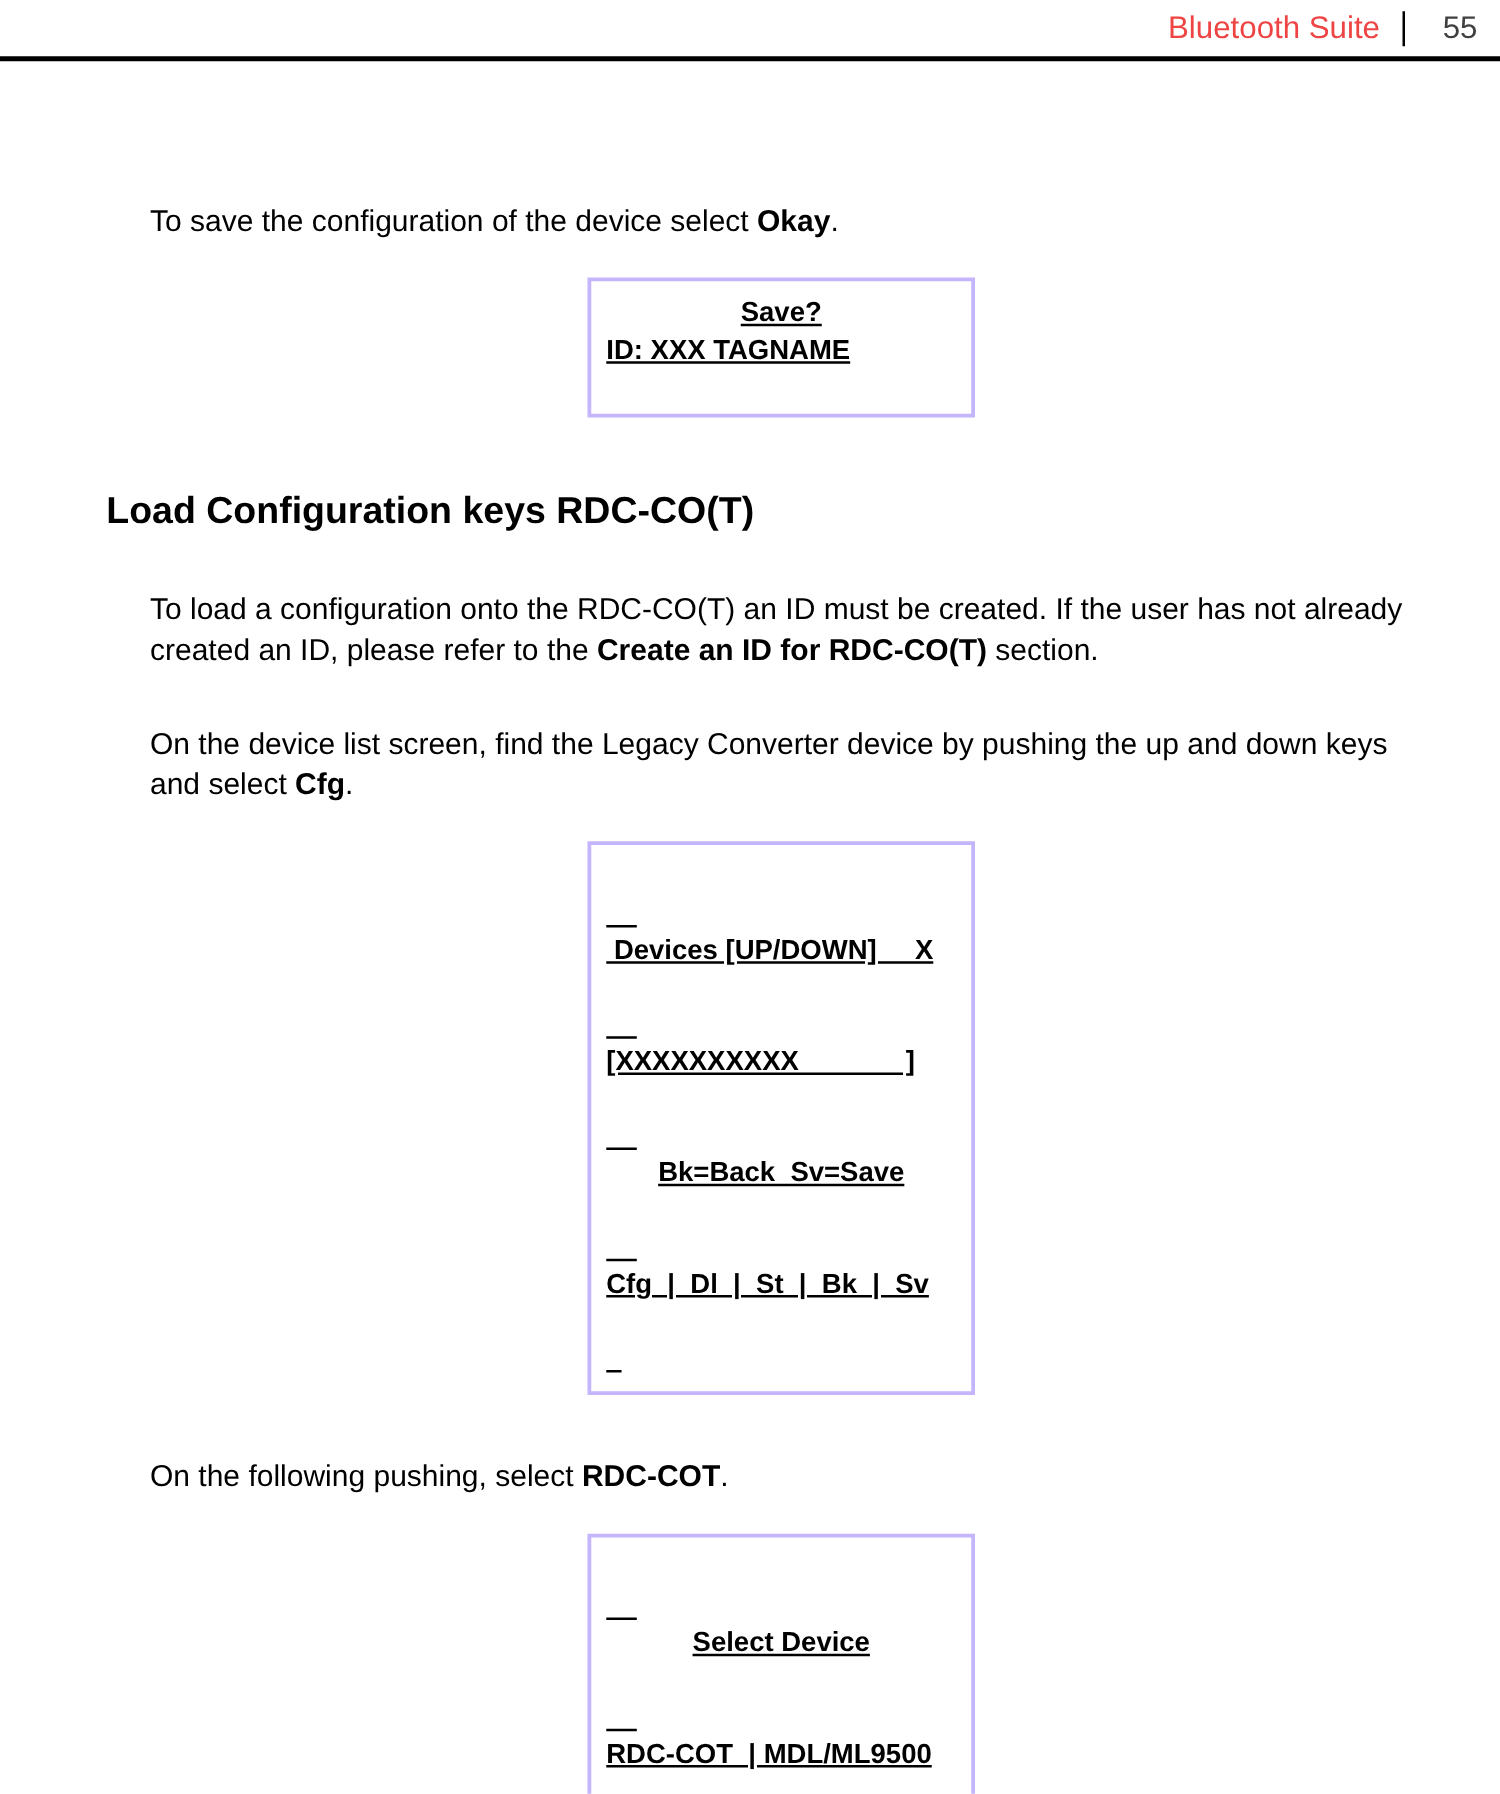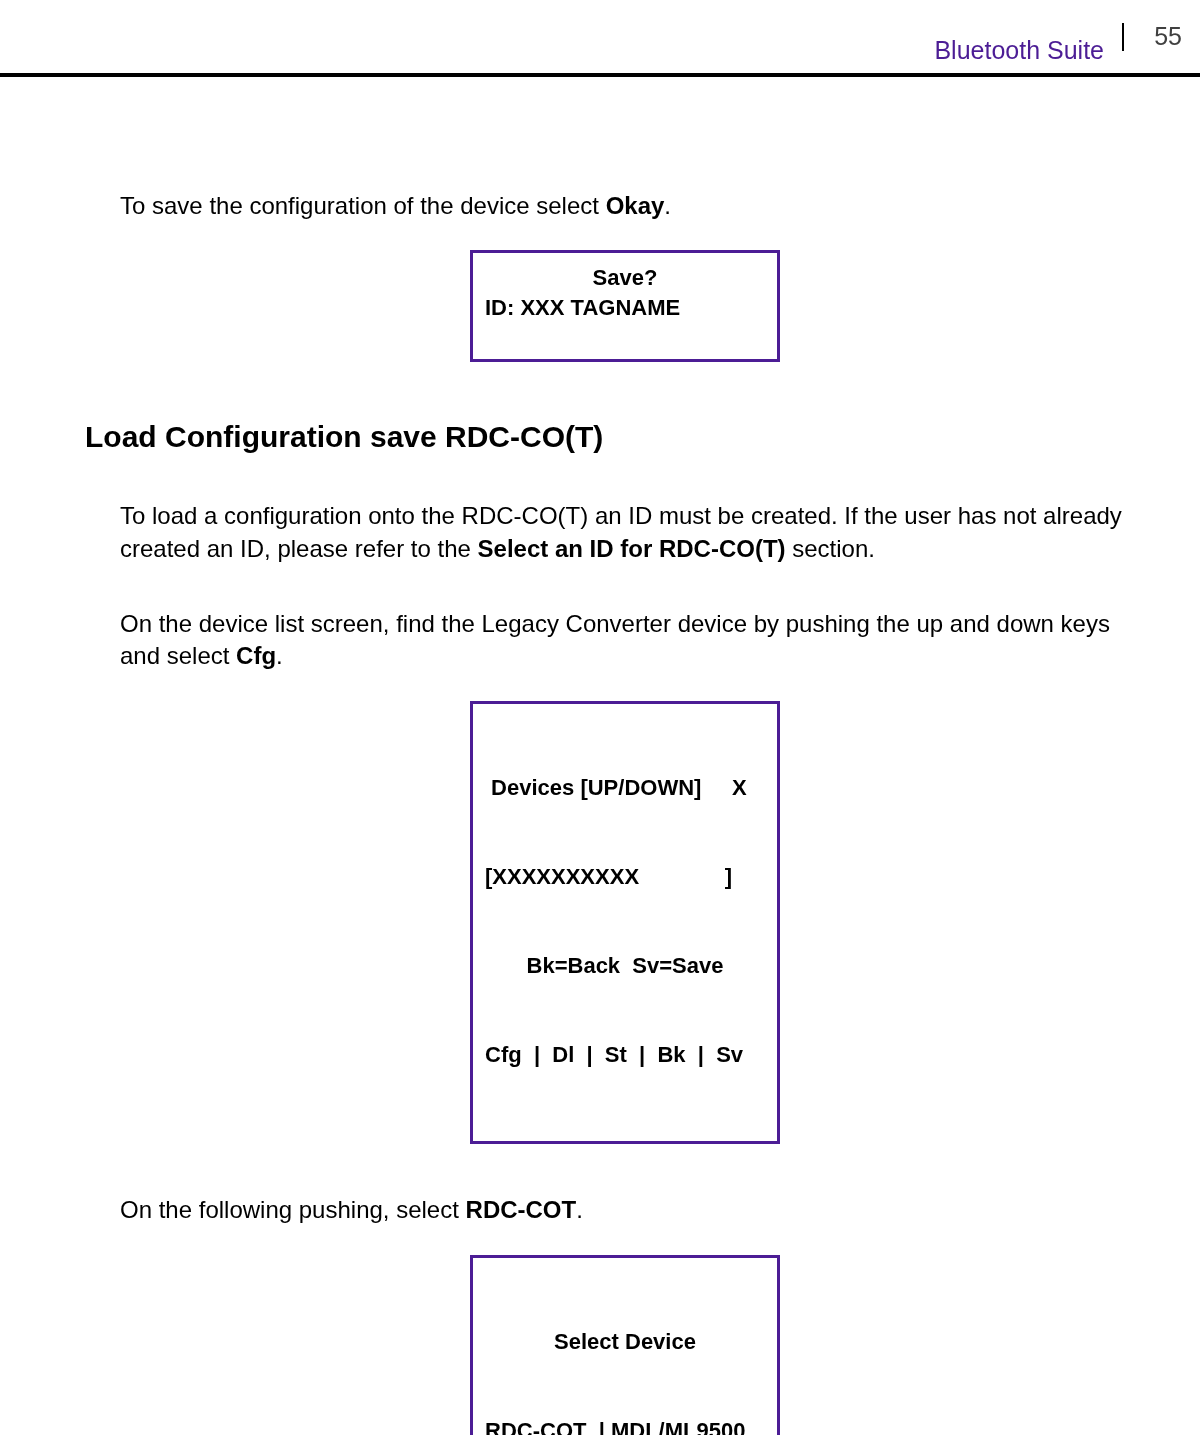--- a/index.html
+++ b/index.html
@@ -20,22 +20,21 @@
     width: 100%;
     border-bottom: 4px solid #000;
     padding: 8px 18px 8px 0;
     display: flex;
     justify-content: flex-end;
     align-items: center;
     gap: 18px;
     font-size: 25px;
   }
   .top-bar .title {
-    color: #4c1d95;
-    margin-top: 28px;
+    color: #ef4444;
   }
   .top-bar .divider {
     width: 2px;
     height: 28px;
     background: #000;
   }
   .top-bar .pagenum {
     color: #404040;
     min-width: 40px;
     text-align: right;
@@ -49,27 +48,28 @@
     margin-bottom: 28px;
     margin-top: 43px;
   }
   .bold { font-weight: bold; }
   h2.section {
     font-size: 30px;
     font-weight: bold;
     margin: 55px 0 28px -35px;
   }
   .screen-box {
-    border: 3px solid #4c1d95;
+    border: 3px solid #c4b5fd;
     width: 310px;
     margin: 6px auto 50px auto;
     padding: 10px 12px 12px 12px;
     font-weight: bold;
     font-size: 22px;
     line-height: 1.35;
+    text-decoration: underline;
   }
   .screen-box .center { text-align: center; }
   .screen-box .blank { height: 24px; }
 </style>
 </head>
 <body>
 <div class="page">
 
 <div class="top-bar">
   <span class="title">Bluetooth Suite</span>
@@ -82,24 +82,24 @@
   <div class="para">
     <span>To save the configuration of the device select </span><span class="bold">Okay</span><span>.</span>
   </div>
 
   <div class="screen-box">
     <div class="center">Save?</div>
     <div>ID: XXX   TAGNAME</div>
     <div class="blank"></div>
   </div>
 
-  <h2 class="section">Load Configuration save RDC-CO(T)</h2>
+  <h2 class="section">Load Configuration keys RDC-CO(T)</h2>
 
   <div class="para">
-    <span>To load a configuration onto the RDC-CO(T) an ID must be created. If the user has not already created an ID, please refer to the </span><span class="bold">Select an ID for RDC-CO(T)</span><span> section.</span>
+    <span>To load a configuration onto the RDC-CO(T) an ID must be created. If the user has not already created an ID, please refer to the </span><span class="bold">Create an ID for RDC-CO(T)</span><span> section.</span>
   </div>
 
   <div class="para">
     <span>On the device list screen, find the Legacy Converter device by pushing the up and down keys and select </span><span class="bold">Cfg</span><span>.</span>
   </div>
 
   <div class="screen-box" style="white-space:pre;">
     <div> Devices [UP/DOWN]     X</div>
     <div>[XXXXXXXXXX              ]</div>
     <div class="center">Bk=Back  Sv=Save</div>

